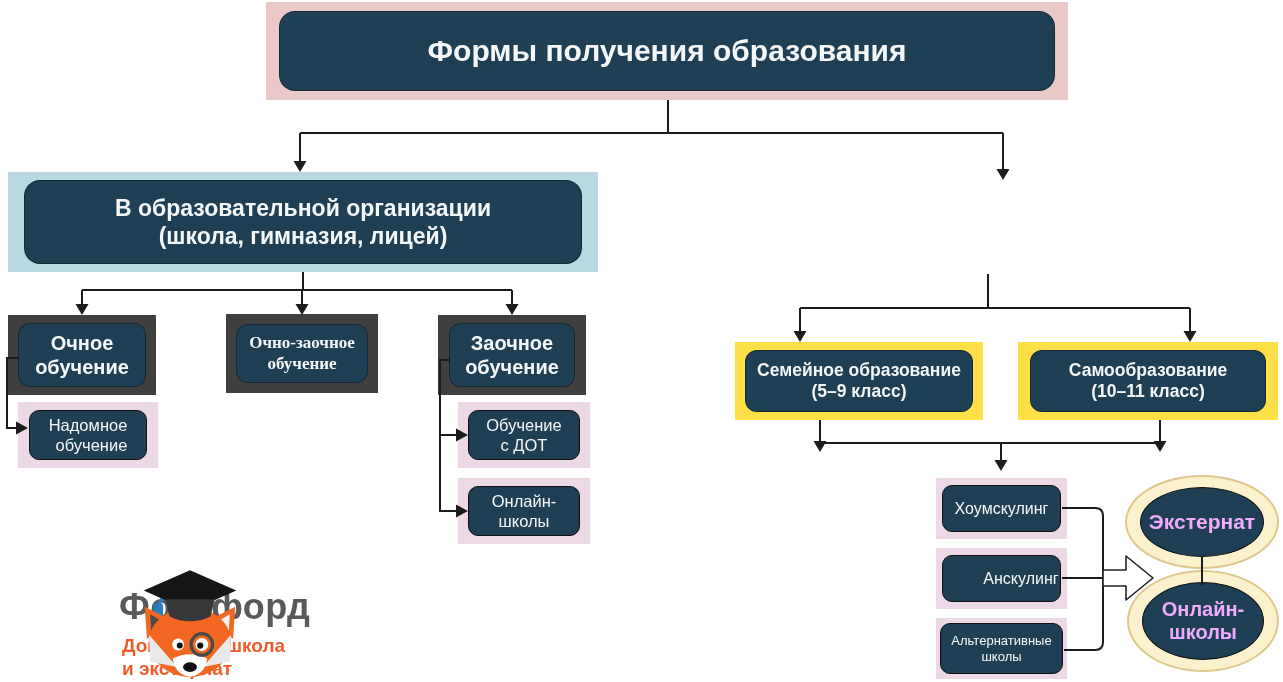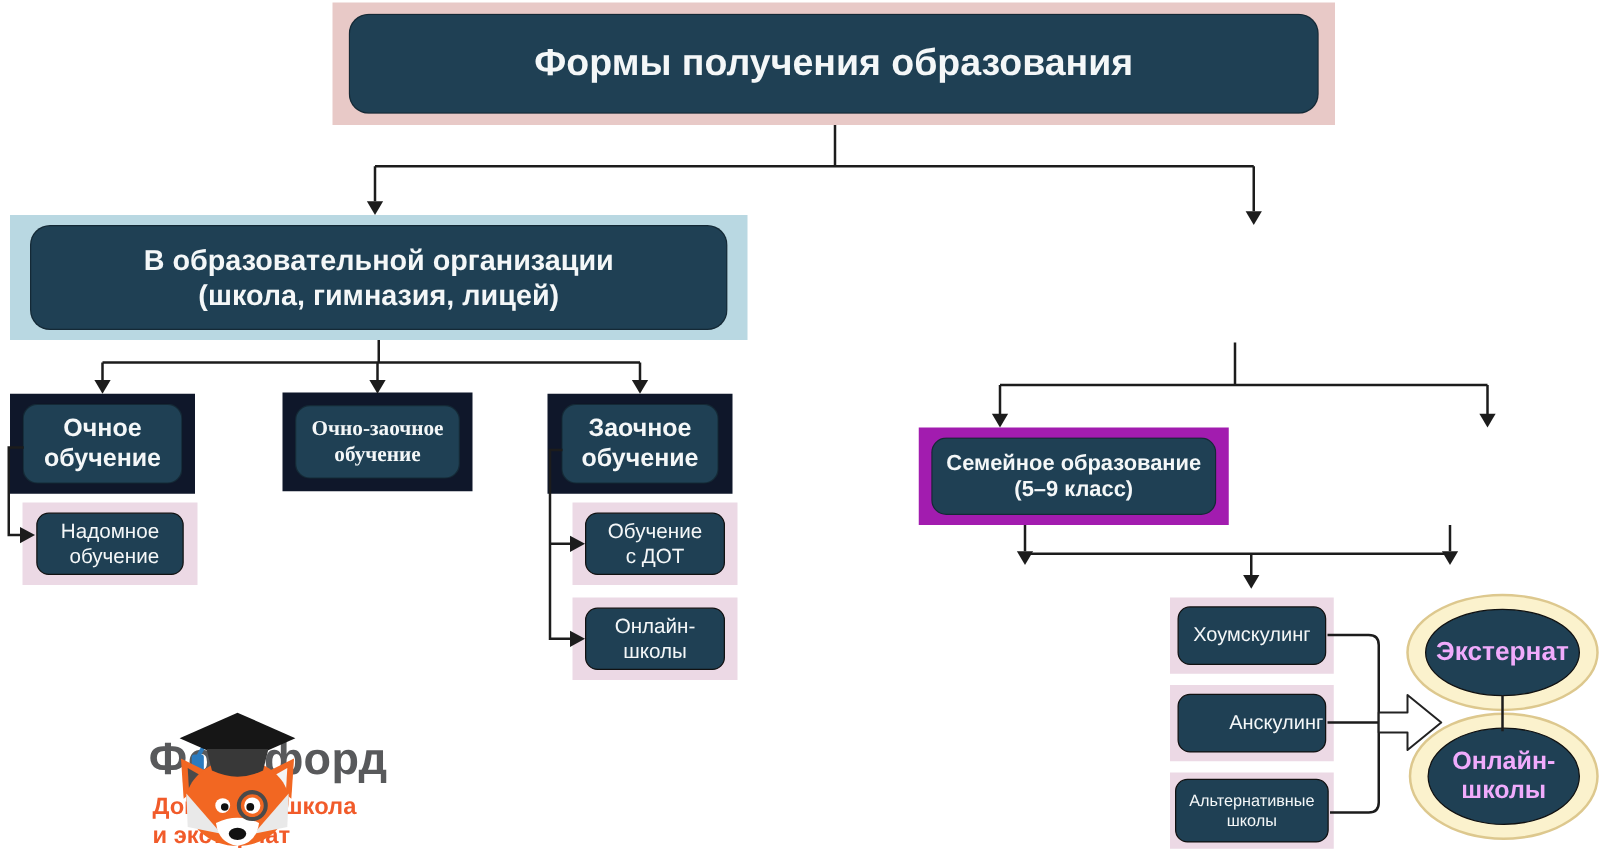--- a/index.html
+++ b/index.html
@@ -13,22 +13,22 @@
     background:#1f4054;color:#f4f7f8;white-space:pre-line;box-sizing:border-box;
     border:1px solid rgba(0,0,0,0.35);line-height:1.22;
   }
   .r16{border-radius:16px;} .r12{border-radius:12px;} .r10{border-radius:10px;}
   .bold{font-weight:bold;}
   .blk{border:1.6px solid #111111;}
   .serif{font-family:"Liberation Serif","DejaVu Serif",serif;font-weight:bold;}
   
   .f-pink{background:#e8c9c7;}
   .f-blue{background:#b9d8e2;}
-  .f-cyan{background:#0f172a;}
-  .f-cyan2{background:#a21caf;}
+  .f-cyan{background:#404040;}
+  .f-cyan2{background:#fde047;}
   .f-lilac{background:#ecd9e5;}
   
   .ring{position:absolute;border-radius:50%;background:#fbf2cd;border:2px solid #ddc88e;box-sizing:border-box;z-index:1;}
   .oval{position:absolute;border-radius:50%;background:#1f4054;border:1.6px solid #111;box-sizing:border-box;
         display:flex;align-items:center;justify-content:center;text-align:center;color:#f0abfc;
         white-space:pre-line;font-weight:bold;line-height:1.15;z-index:1;}
   #connector-layer{position:absolute;left:0;top:0;z-index:2;pointer-events:none;}
   #logo{position:absolute;left:10px;top:568px;width:360px;height:112px;z-index:1;}
   #brand-name{position:absolute;left:119px;top:586px;font-size:36px;font-weight:bold;color:#58595b;letter-spacing:0.5px;}
   #brand-tagline{position:absolute;left:122px;top:634px;font-size:19px;font-weight:bold;color:#f15b2a;white-space:pre-line;line-height:1.22;}
@@ -71,20 +71,24 @@
 с ДОТ</div>
   </div>
   <div class="frame f-lilac" style="left:458px;top:478px;width:132px;height:66px;padding:8px 10px;">
     <div class="node r10 blk" style="font-size:16.5px;">Онлайн-
 школы</div>
   </div>
 
   <div class="frame f-cyan2" style="left:735px;top:342px;width:248px;height:78px;padding:8px 10px;">
     <div class="node r12 bold" style="font-size:17.5px;">Семейное образование
 (5–9 класс)</div>
+  </div>
+  <div class="frame f-cyan2" style="left:1018px;top:342px;width:260px;height:78px;padding:8px 12px;">
+    <div class="node r12 bold" style="font-size:17.5px;">Самообразование
+(10–11 класс)</div>
   </div>
 
   <div class="frame f-lilac" style="left:936px;top:478px;width:131px;height:61px;padding:7px 6px;">
     <div class="node r10 blk" style="font-size:16px;">Хоумскулинг</div>
   </div>
   <div class="frame f-lilac" style="left:936px;top:548px;width:131px;height:61px;padding:7px 6px;">
     <div class="node r10 blk" style="font-size:16px;padding-left:39px;">Анскулинг</div>
   </div>
   <div class="frame f-lilac" style="left:936px;top:618px;width:131px;height:61px;padding:5px 4px;">
     <div class="node r10 blk" style="font-size:13px;">Альтернативные

